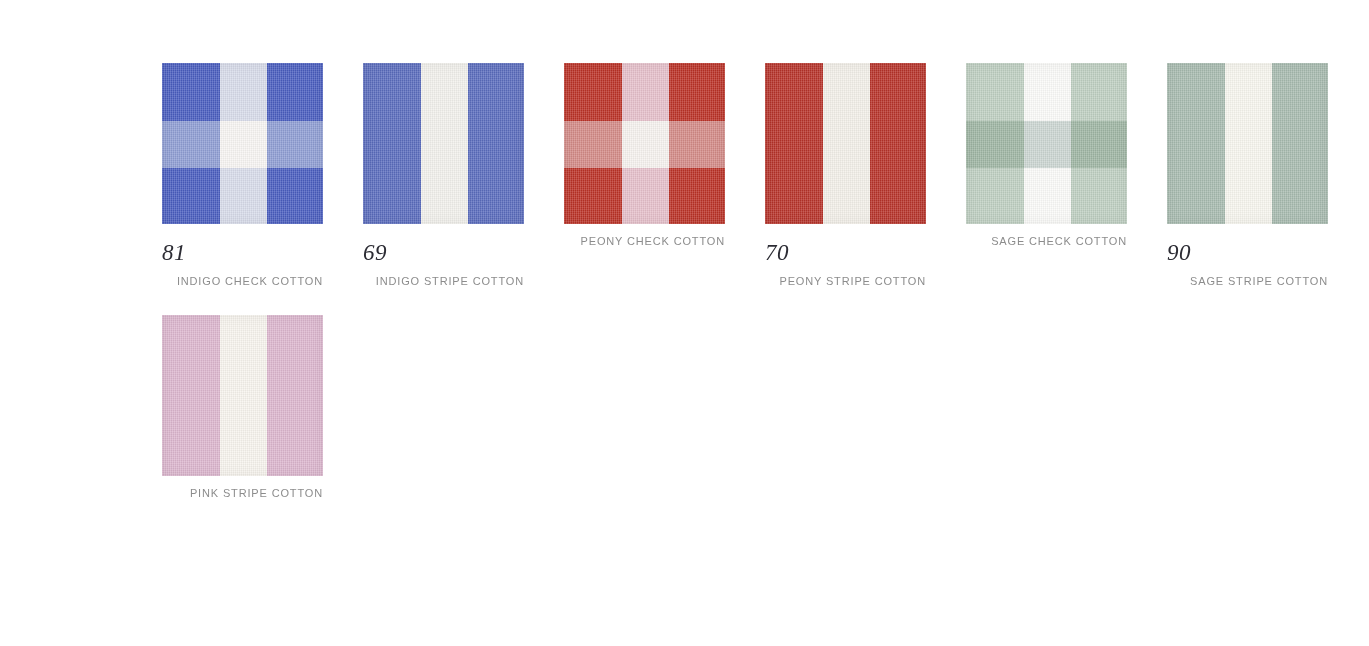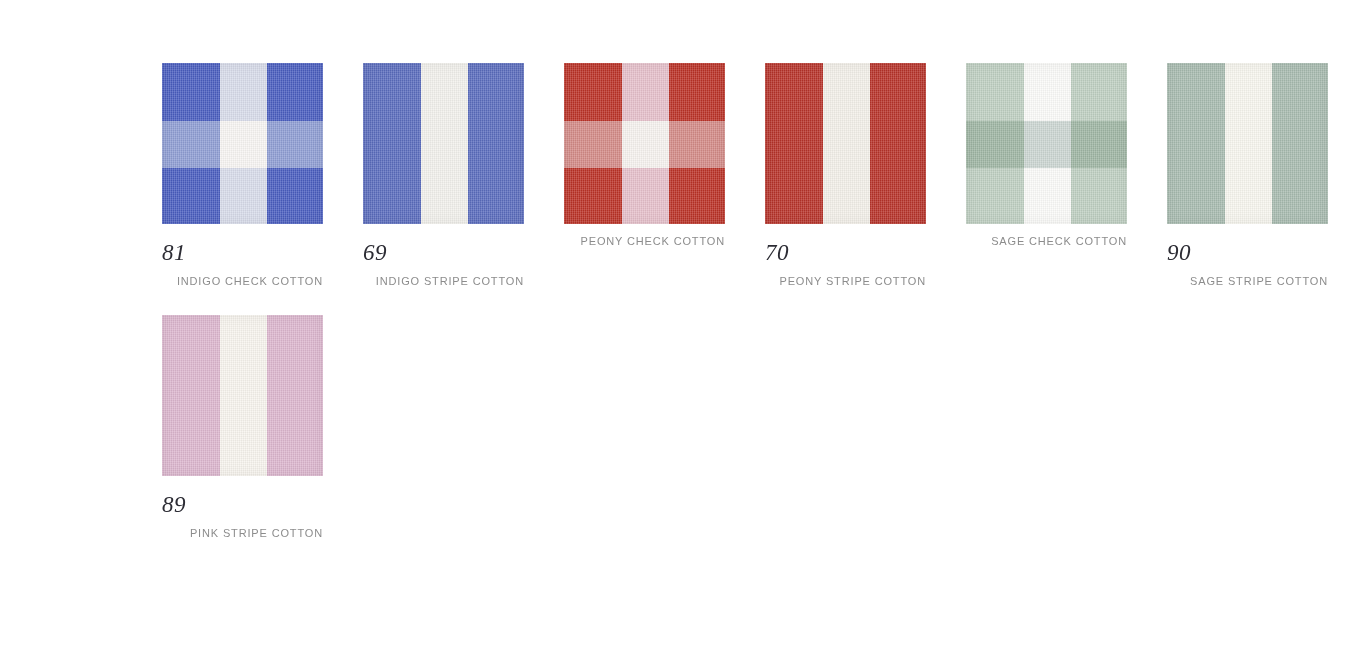--- a/index.html
+++ b/index.html
@@ -215,17 +215,16 @@
       <div class="swatch-card">
         <div class="swatch-image">
           <div class="stripe-bands">
             <div class="stripe-band" style="background: rgb(221, 183, 207);"></div>
             <div class="stripe-band" style="background: rgb(247, 244, 238);"></div>
             <div class="stripe-band" style="background: rgb(221, 183, 207);"></div>
           </div>
           <div class="weave"></div>
           <div class="vignette"></div>
         </div>
-        <div class="swatch-number">89</div>
         <div class="swatch-name">PINK STRIPE COTTON</div>
       </div>
     </div>
 </div>
 
 </body></html>

